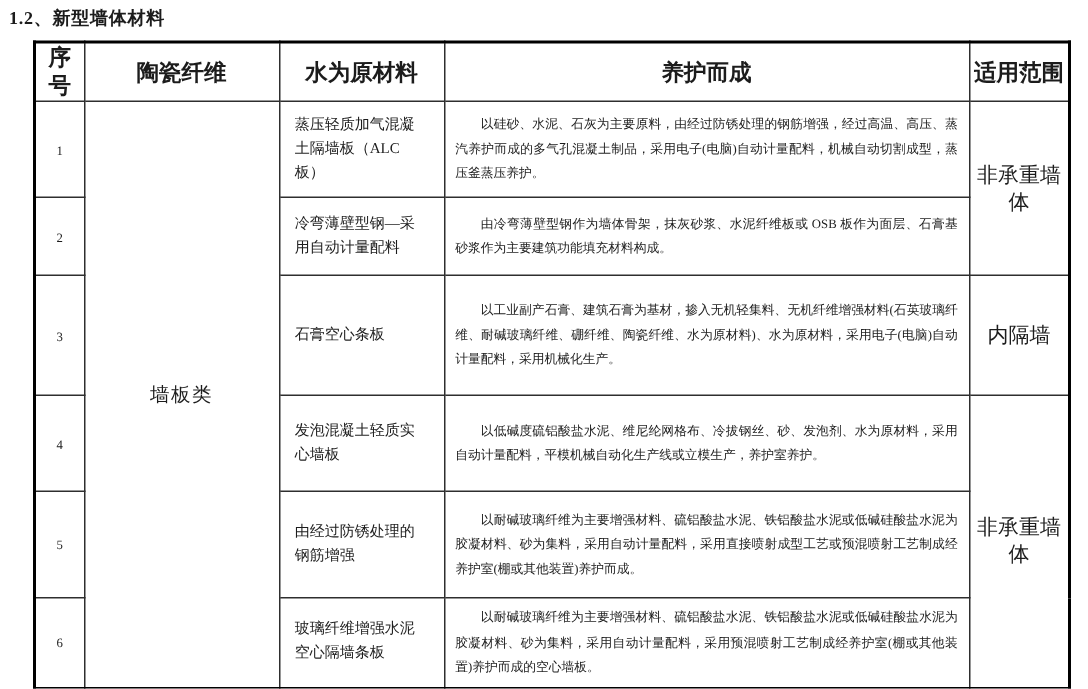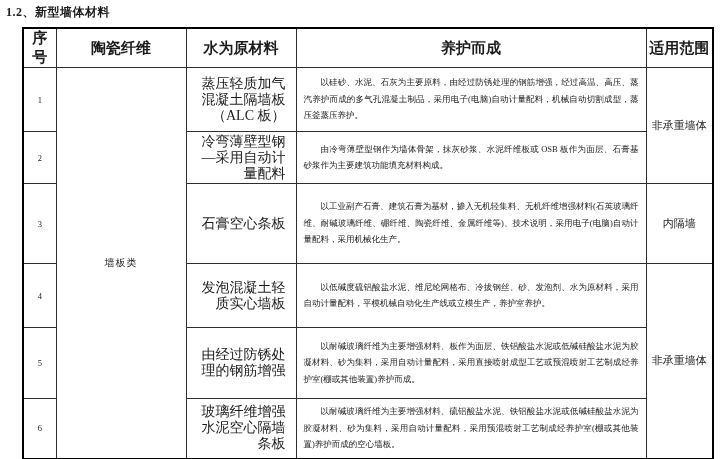--- a/index.html
+++ b/index.html
@@ -20,27 +20,27 @@
   .materials th, .materials td {
     border:1px solid #2e2e2e;
     vertical-align:middle;
     overflow:hidden;
   }
   .materials th {
     font-size:15px; font-weight:bold; text-align:center;
     height:26px; padding:0 2px;
   }
   td.c-no     { text-align:center; font-size:8.5px; }
-  td.c-cat    { text-align:center; font-size:10px; letter-spacing:1px; }
-  td.c-name   { text-align:right; font-size:14px; line-height:16px; padding:0 10px; }
+  td.c-cat    { text-align:center; font-size:13px; letter-spacing:1px; }
+  td.c-name   { text-align:left; font-size:10px; line-height:16px; padding:0 10px; }
   td.c-desc   {
     font-size:8.5px; line-height:16.5px; padding:1px 7px 2px 7px;
     text-align:justify; text-indent:2em;margin-top:29px;
   }
-  td.c-scope  { text-align:center; font-size:11px; }
+  td.c-scope  { text-align:center; font-size:14px; }
   tr.r-h  { height:28px; }
   tr.r-1  { height:64px; }
   tr.r-2  { height:52px; }
   tr.r-3  { height:80px; }
   tr.r-4  { height:64px; }
   tr.r-5  { height:71px; }
   tr.r-6  { height:60px; }
 </style>
 </head>
 <body>
@@ -71,33 +71,33 @@
     <td class="c-scope" rowspan="2">非承重墙体</td>
   </tr>
   <tr class="r-2">
     <td class="c-no">2</td>
     <td class="c-name">冷弯薄壁型钢—采用自动计量配料</td>
     <td class="c-desc">由冷弯薄壁型钢作为墙体骨架，抹灰砂浆、水泥纤维板或 OSB 板作为面层、石膏基砂浆作为主要建筑功能填充材料构成。</td>
   </tr>
   <tr class="r-3">
     <td class="c-no">3</td>
     <td class="c-name">石膏空心条板</td>
-    <td class="c-desc">以工业副产石膏、建筑石膏为基材，掺入无机轻集料、无机纤维增强材料(石英玻璃纤维、耐碱玻璃纤维、硼纤维、陶瓷纤维、金属纤维等)、技术说明，采用电子(电脑)自动计量配料，采用机械化生产。</td>
+    <td class="c-desc">以工业副产石膏、建筑石膏为基材，掺入无机轻集料、无机纤维增强材料(石英玻璃纤维、耐碱玻璃纤维、硼纤维、陶瓷纤维、水为原材料)、水为原材料，采用电子(电脑)自动计量配料，采用机械化生产。</td>
     <td class="c-scope">内隔墙</td>
   </tr>
   <tr class="r-4">
     <td class="c-no">4</td>
     <td class="c-name">发泡混凝土轻质实心墙板</td>
     <td class="c-desc">以低碱度硫铝酸盐水泥、维尼纶网格布、冷拔钢丝、砂、发泡剂、水为原材料，采用自动计量配料，平模机械自动化生产线或立模生产，养护室养护。</td>
     <td class="c-scope" rowspan="3">非承重墙体</td>
   </tr>
   <tr class="r-5">
     <td class="c-no">5</td>
     <td class="c-name">由经过防锈处理的钢筋增强</td>
-    <td class="c-desc">以耐碱玻璃纤维为主要增强材料、板作为面层、铁铝酸盐水泥或低碱硅酸盐水泥为胶凝材料、砂为集料，采用自动计量配料，采用直接喷射成型工艺或预混喷射工艺制成经养护室(棚或其他装置)养护而成。</td>
+    <td class="c-desc">以耐碱玻璃纤维为主要增强材料、硫铝酸盐水泥、铁铝酸盐水泥或低碱硅酸盐水泥为胶凝材料、砂为集料，采用自动计量配料，采用直接喷射成型工艺或预混喷射工艺制成经养护室(棚或其他装置)养护而成。</td>
   </tr>
   <tr class="r-6">
     <td class="c-no">6</td>
     <td class="c-name">玻璃纤维增强水泥空心隔墙条板</td>
     <td class="c-desc">以耐碱玻璃纤维为主要增强材料、硫铝酸盐水泥、铁铝酸盐水泥或低碱硅酸盐水泥为胶凝材料、砂为集料，采用自动计量配料，采用预混喷射工艺制成经养护室(棚或其他装置)养护而成的空心墙板。</td>
   </tr>
 </tbody>
   </table>
 
 </body></html>

